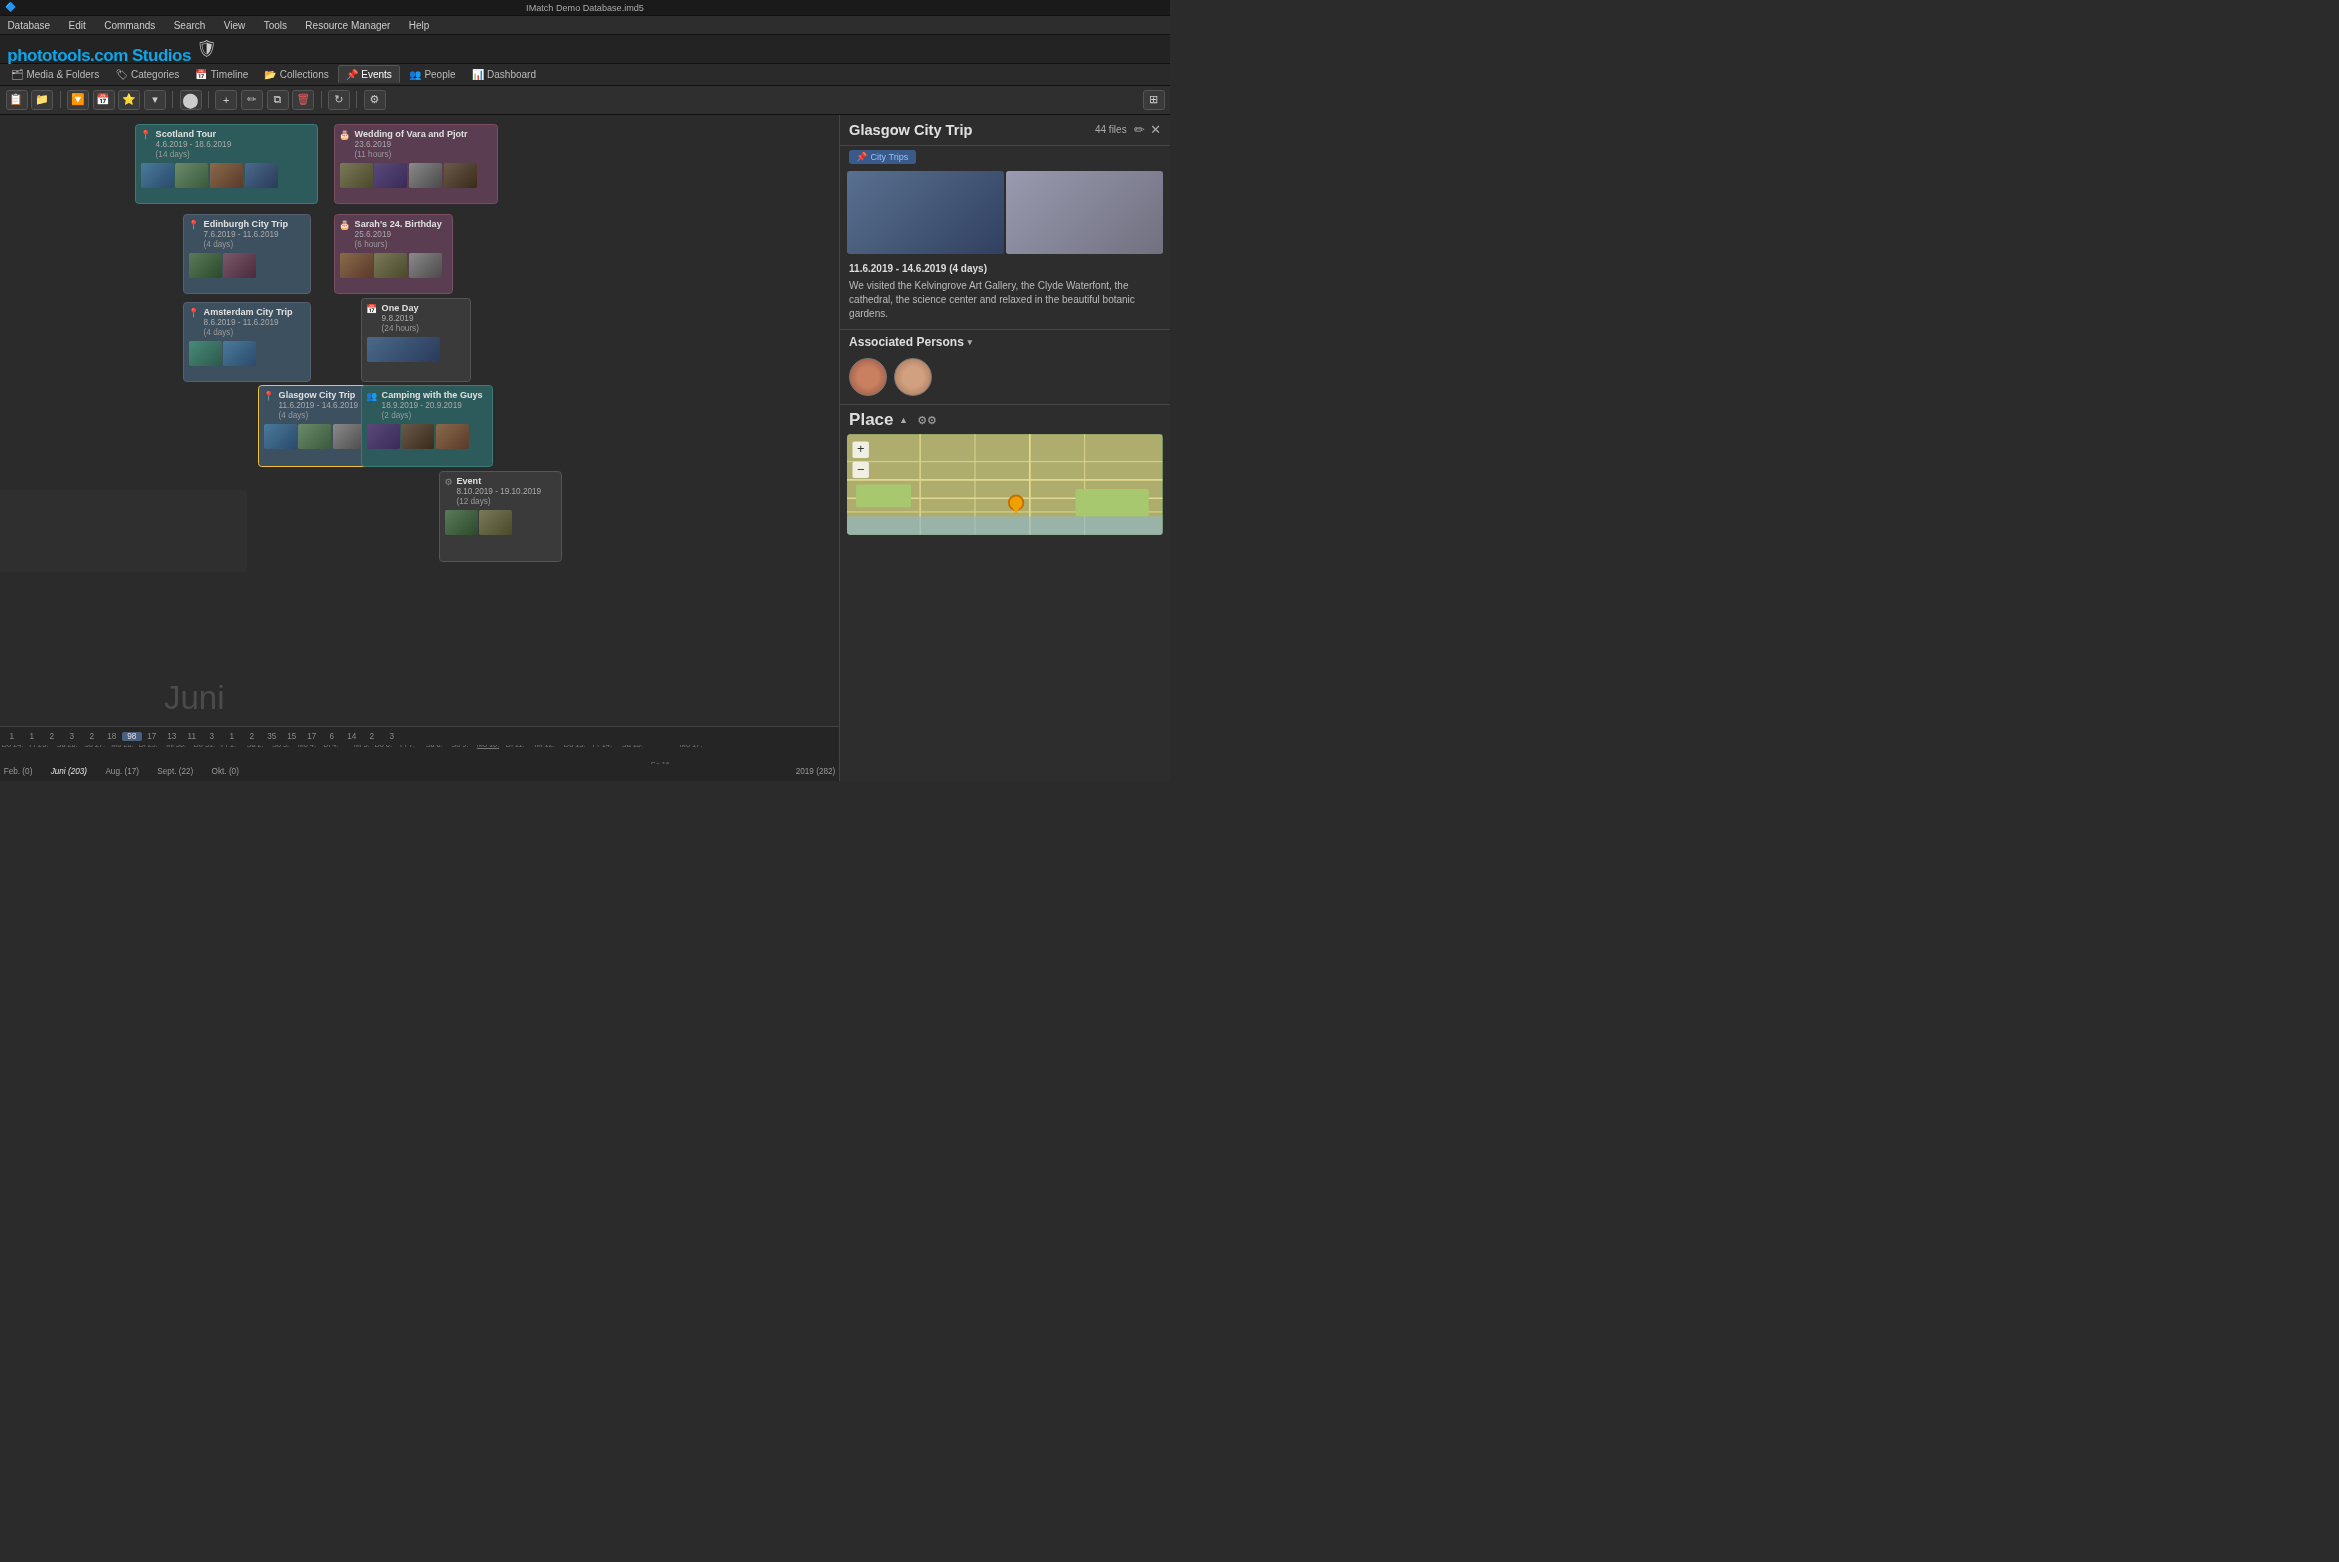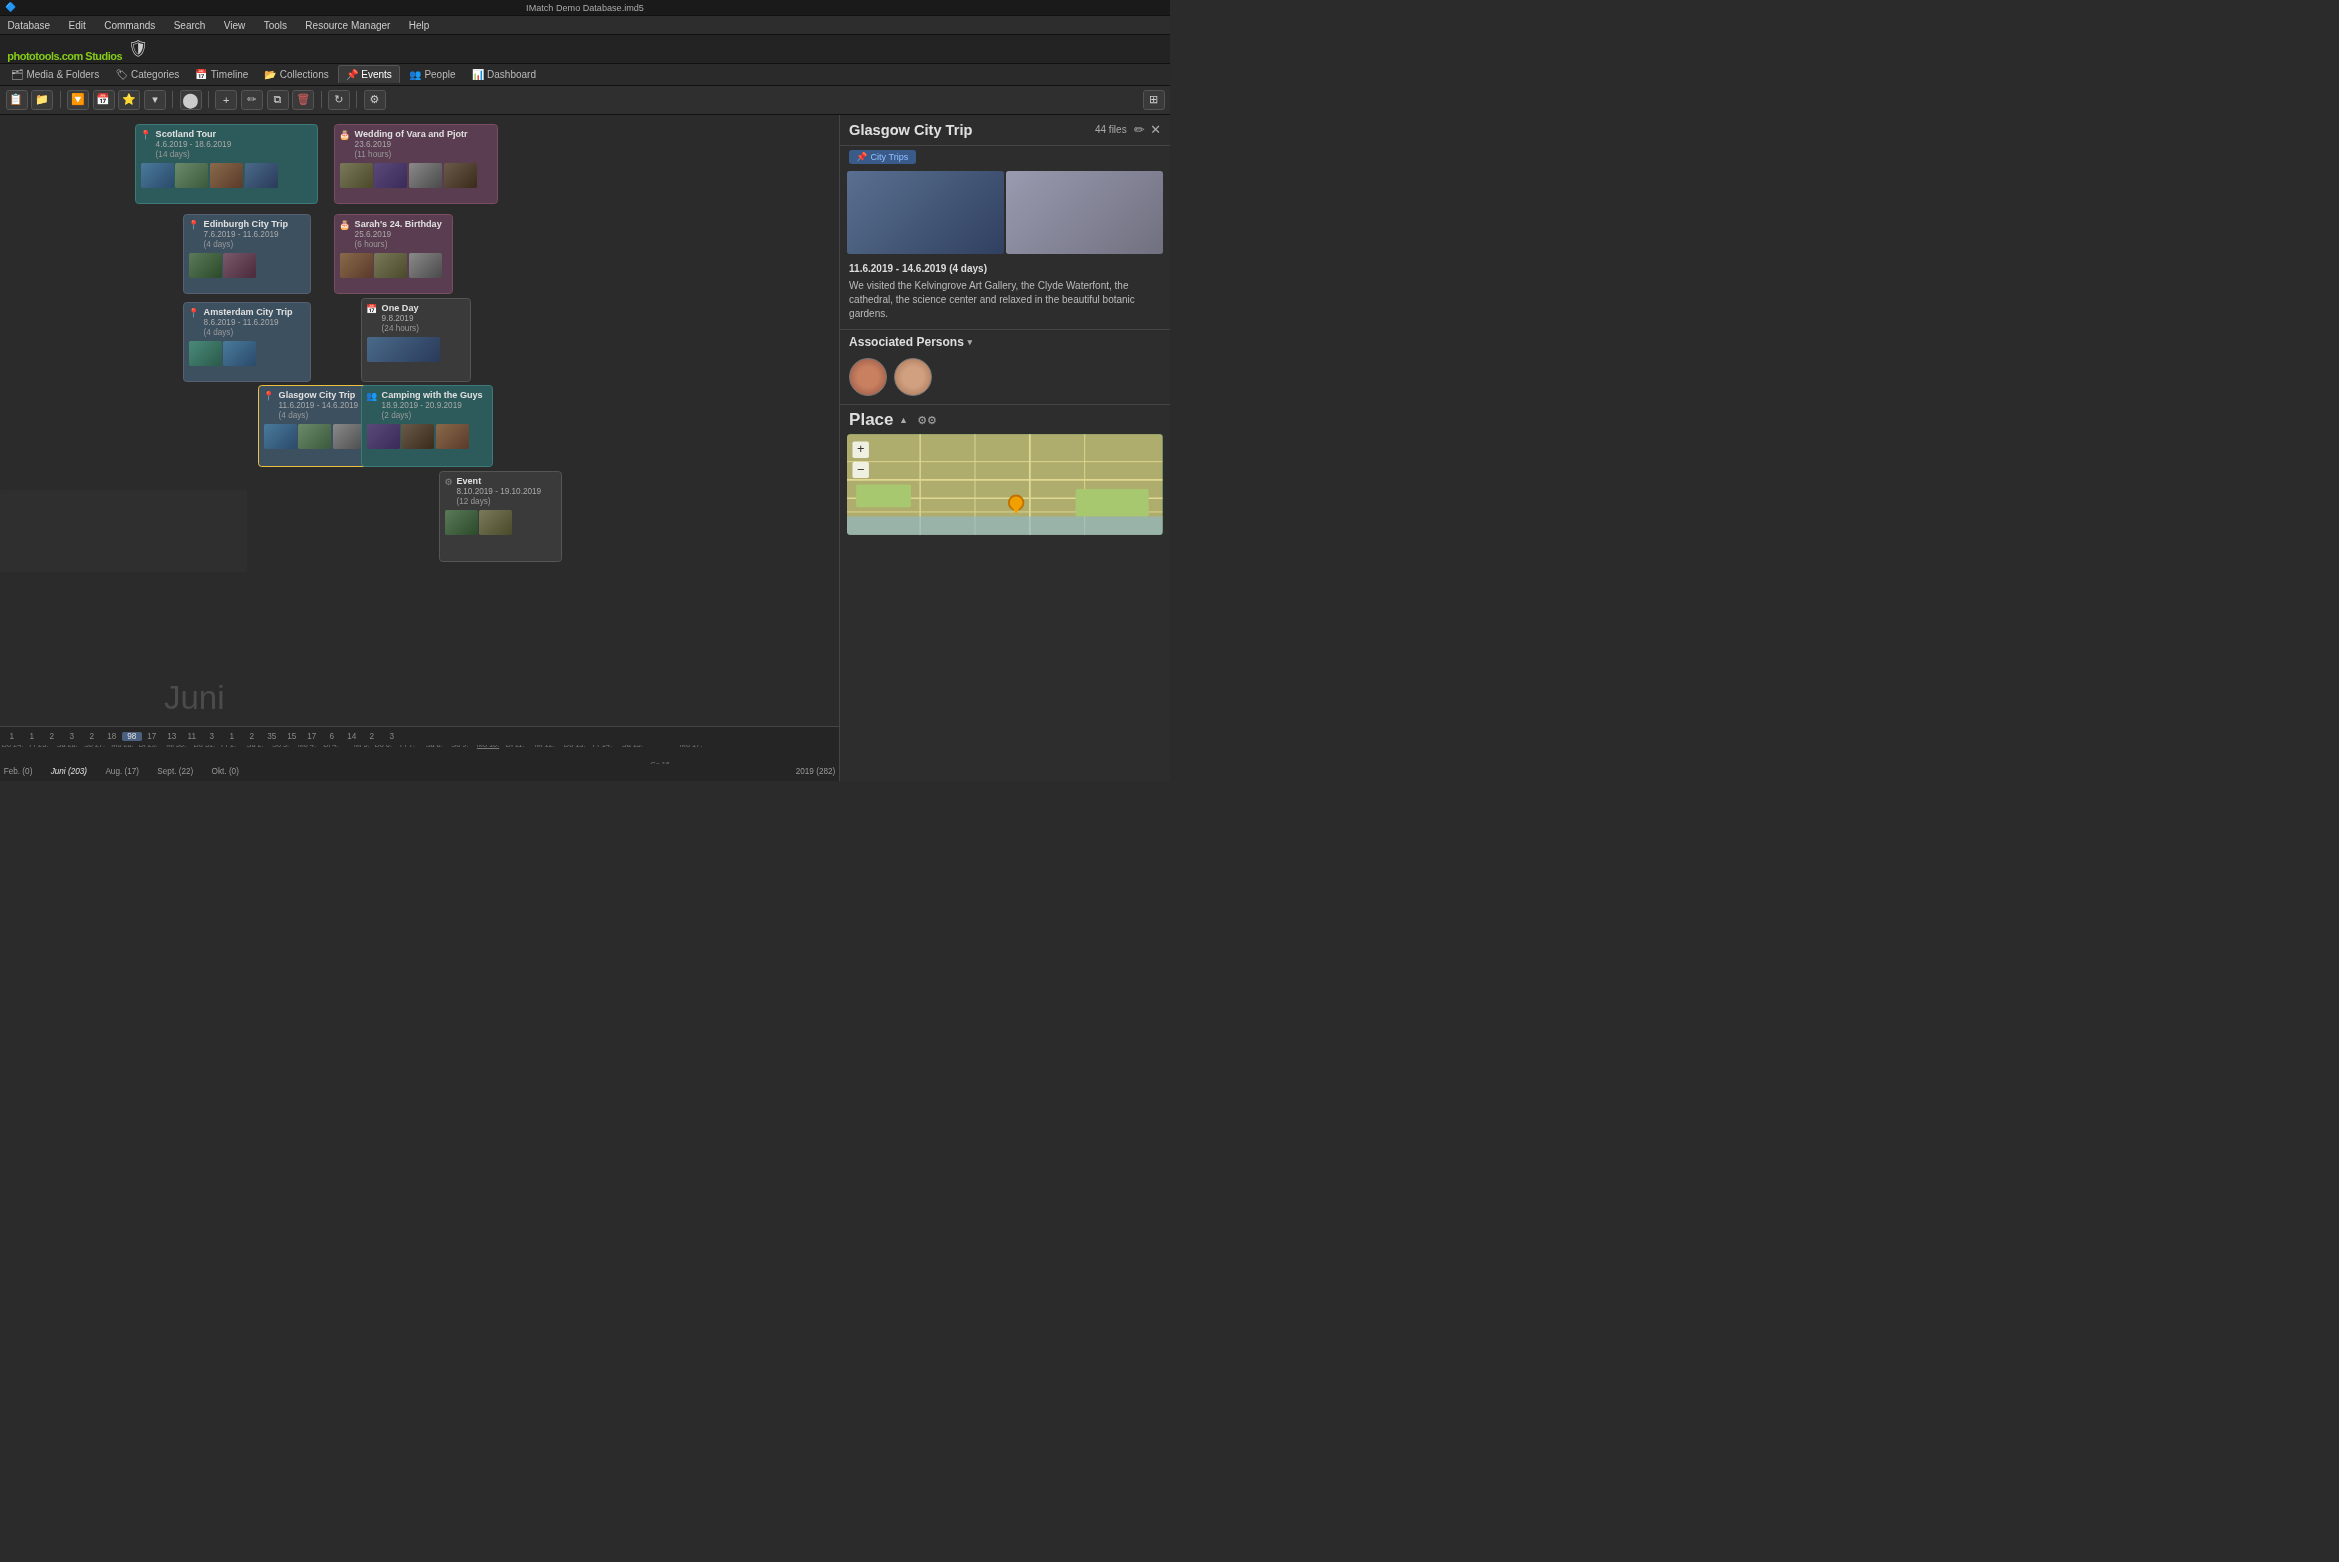--- a/index.html
+++ b/index.html
@@ -48,23 +48,23 @@
     
     #appheader {
       background: #232323;
       height: 29px;
       display: flex;
       align-items: center;
       padding: 0 7.3px;
       border-bottom: 0.9px solid #111;
     }
     #app-title {
-      font-size: 11px;
+      font-size: 17px;
       font-weight: bold;
-      color: #84cc16;
+      color: #0ea5e9;
       letter-spacing: -0.5px;
       margin-top: 14px;
     }
     
     #navtabs {
       background: #2a2a2a;
       height: 22px;
       display: flex;
       align-items: center;
       padding: 0 3.7px;

